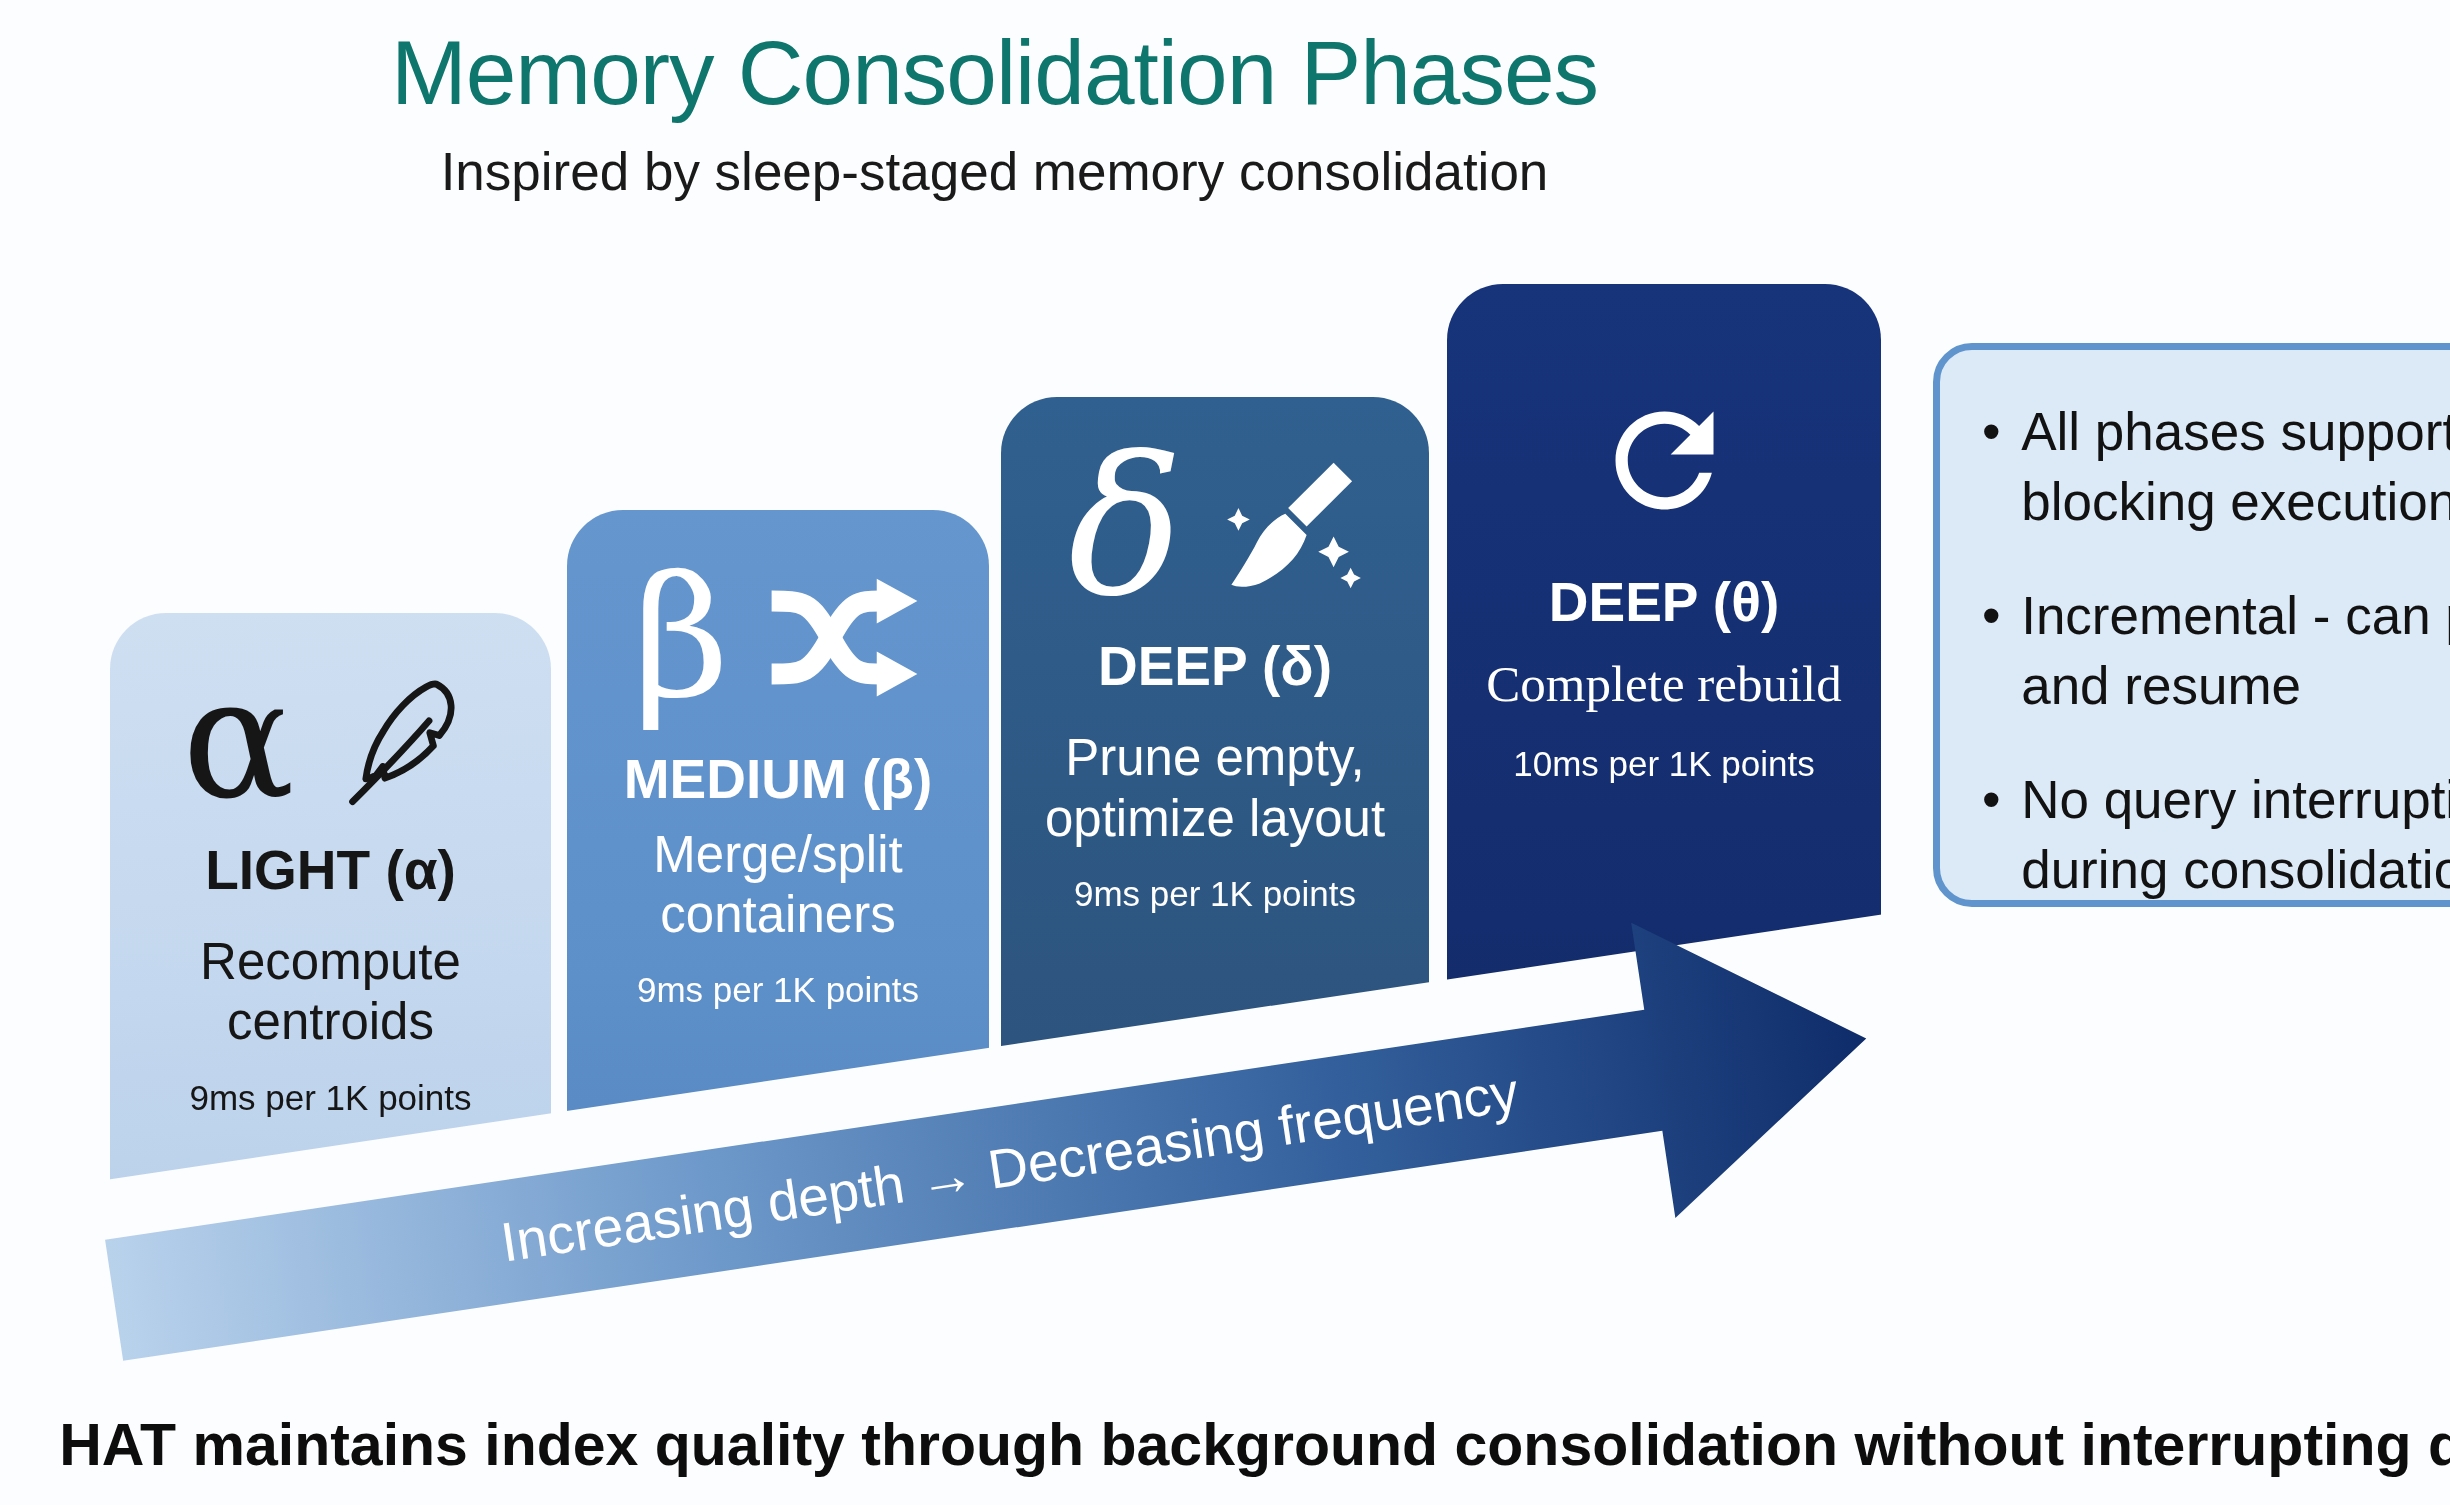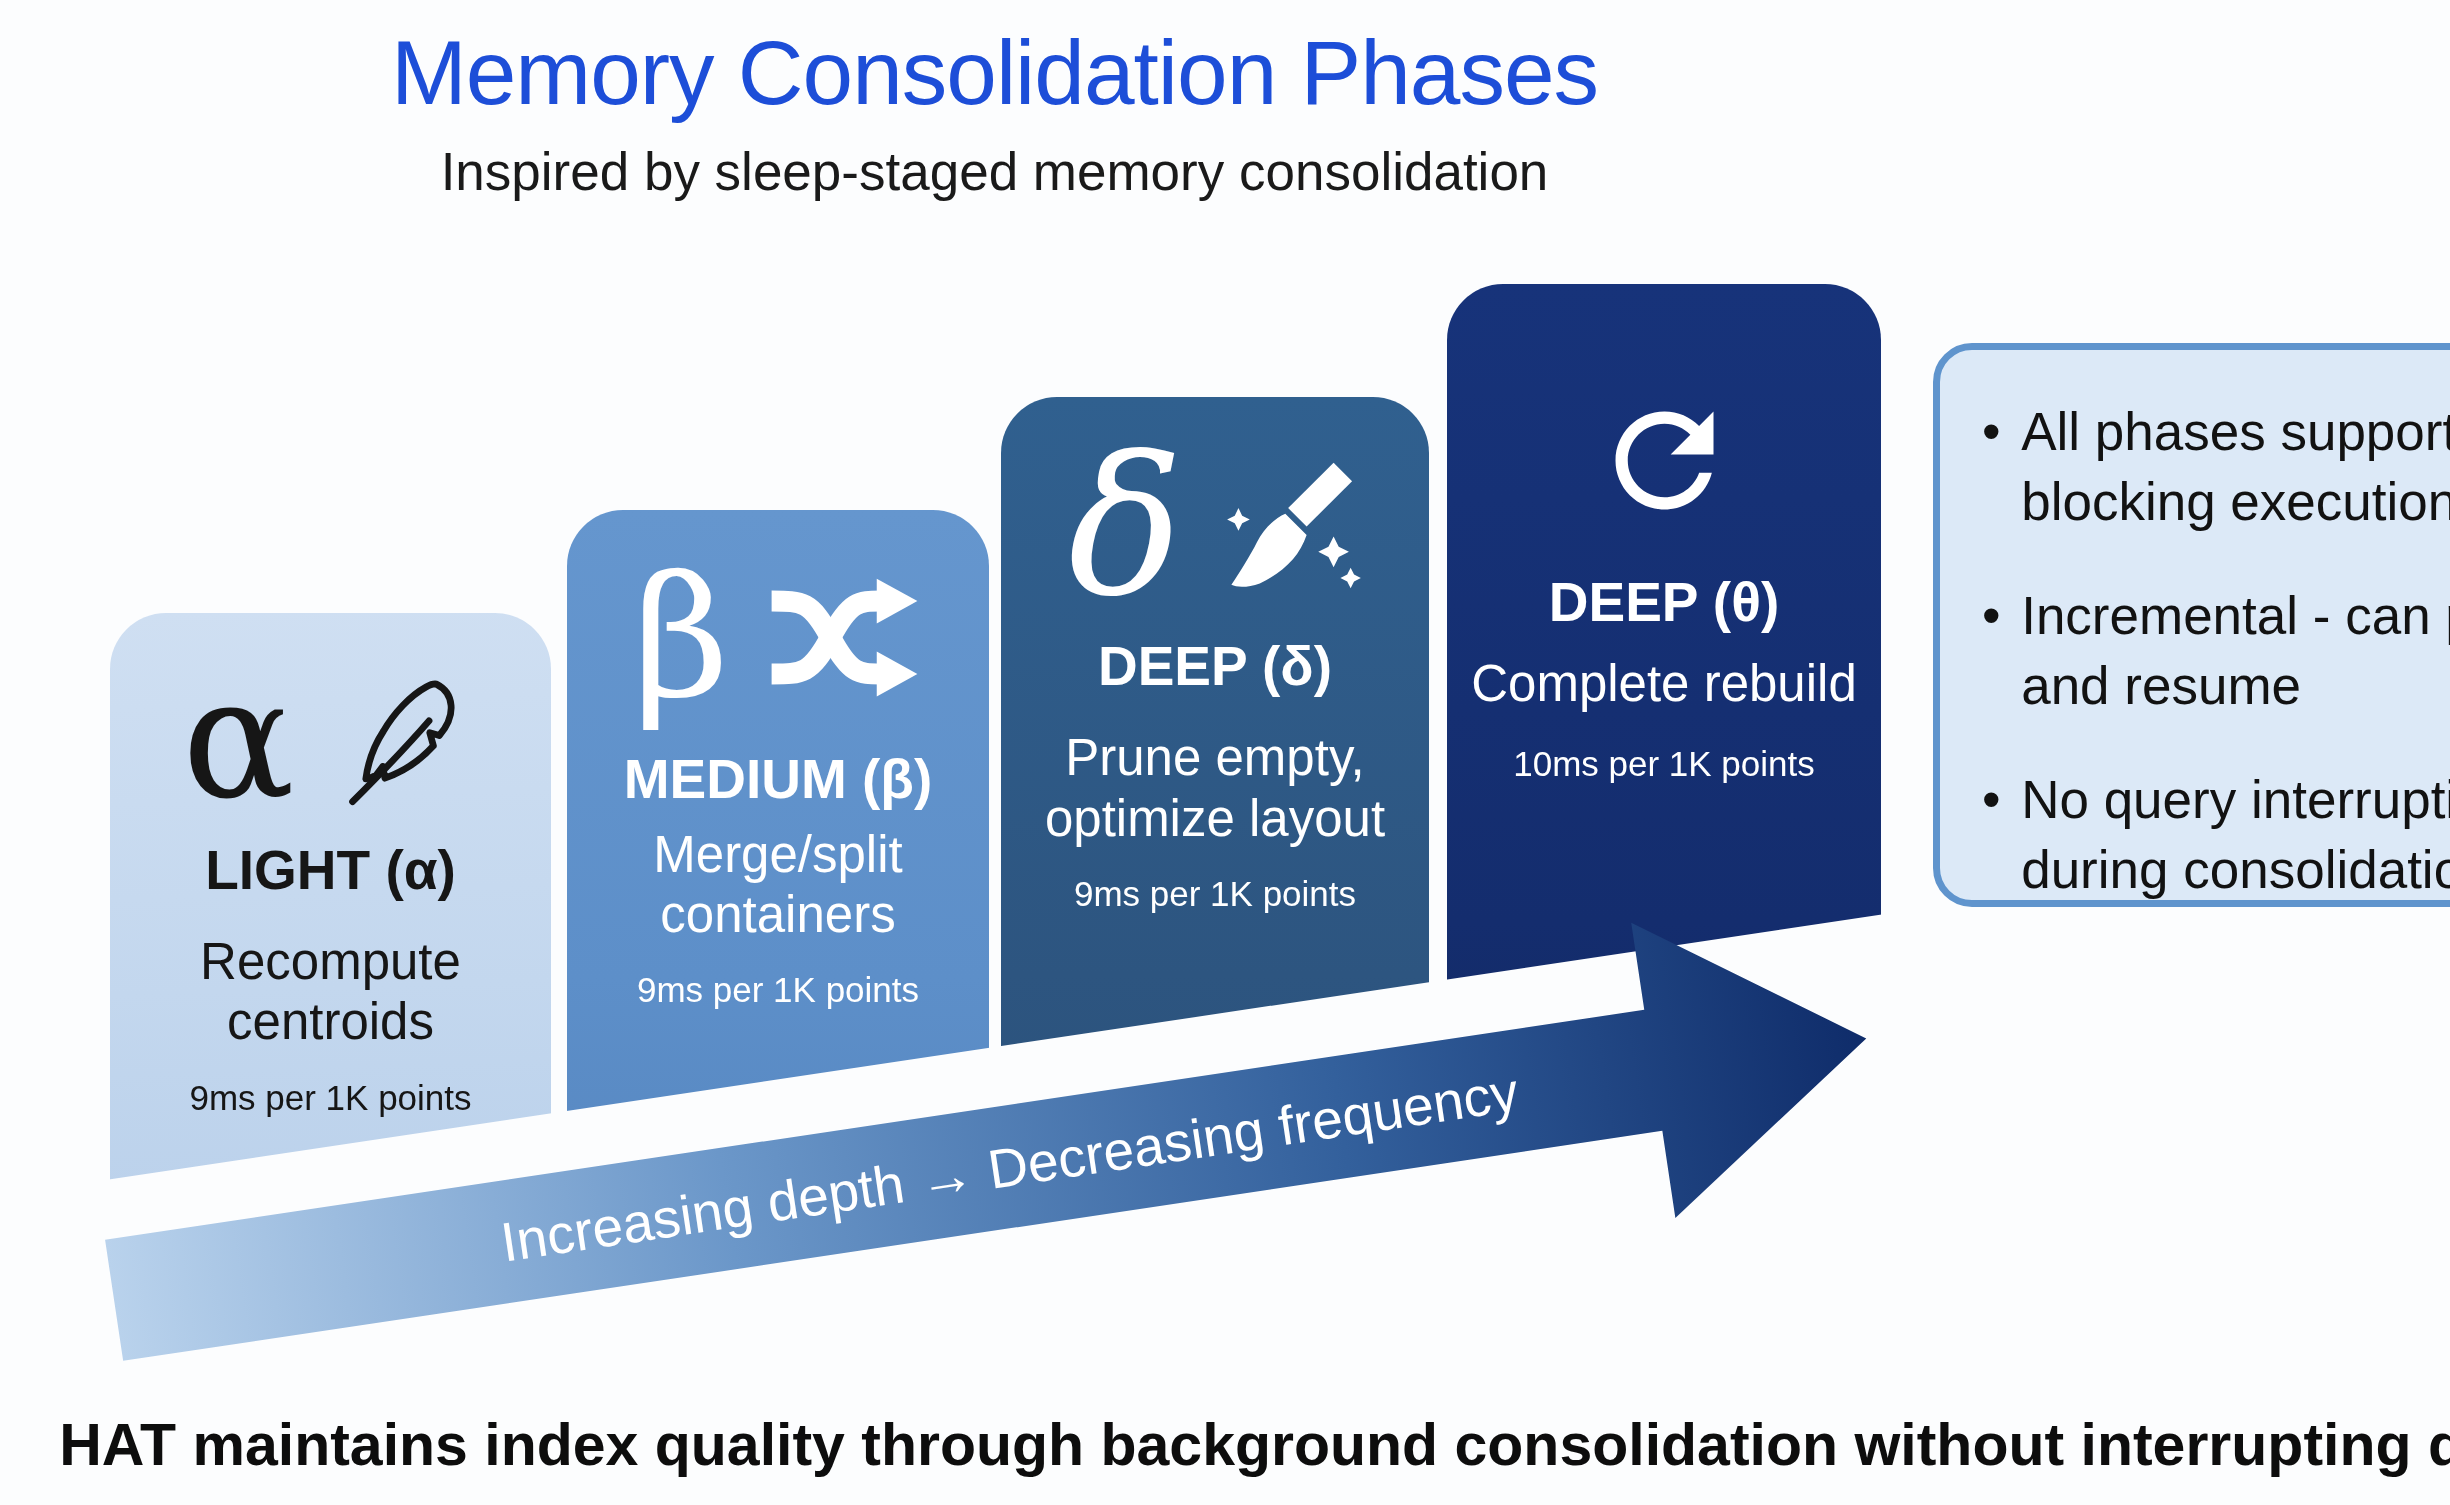--- a/index.html
+++ b/index.html
@@ -3,21 +3,21 @@
 <meta charset="utf-8">
 <style>
   html,body{margin:0;padding:0;background:#fcfdfe;}
   .stage{
     position:relative;width:2697px;height:1505px;overflow:hidden;
     background:#fcfdfe;font-family:"Liberation Sans",sans-serif;color:#161616;
   }
   
   .title{
     position:absolute;top:20.6px;left:0;width:1989px;text-align:center;
-    font-size:91px;font-weight:500;letter-spacing:-1px;color:#1d4ed8;
+    font-size:91px;font-weight:500;letter-spacing:-1px;color:#0f766e;
   }
   .subtitle{
     position:absolute;top:141px;left:0;width:1989px;text-align:center;
     font-size:53px;font-weight:400;color:#1a1a1a;
   }
   
   .col{position:absolute;border-radius:56px 56px 0 0;text-align:center;}
   .col-1{left:110px;top:613px;width:441px;height:833px;
          background:linear-gradient(178deg,#cfdff2 0%,#c3d7ee 45%,#b2cbe8 100%);color:#161616;}
   .col-2{left:567px;top:510px;width:422px;height:936px;
@@ -36,21 +36,21 @@
   .phase-icon{display:block;}
   .phase-name{font-size:55px;font-weight:700;line-height:1.2;}
   .col-1 .phase-name{margin-top:14.7px;}
   .col-2 .phase-name{margin-top:24.5px;}
   .col-3 .phase-name{margin-top:22px;}
   .col-4 .phase-name{margin-top:24.5px;}
   .phase-desc{font-size:51px;font-weight:400;line-height:1.19;padding:0 22px;}
   .col-1 .phase-desc{margin-top:29px;}
   .col-2 .phase-desc{margin-top:13px;}
   .col-3 .phase-desc{margin-top:29px;}
-  .col-4 .phase-desc{margin-top:19.6px;}
+  .col-4 .phase-desc{margin-top:19.6px;font-family:Liberation Serif, serif;}
   .phase-perf{font-size:35px;font-weight:400;white-space:nowrap;}
   .col-1 .phase-perf{margin-top:24.5px;}
   .col-2 .phase-perf{margin-top:24.5px;}
   .col-3 .phase-perf{margin-top:24.5px;}
   .col-4 .phase-perf{margin-top:29px;}
   
   .mask{
     position:absolute;left:-196px;top:1225px;width:3528px;height:1176px;
     background:#fcfdfe;transform:rotate(-8.5deg);transform-origin:0 0;
   }

